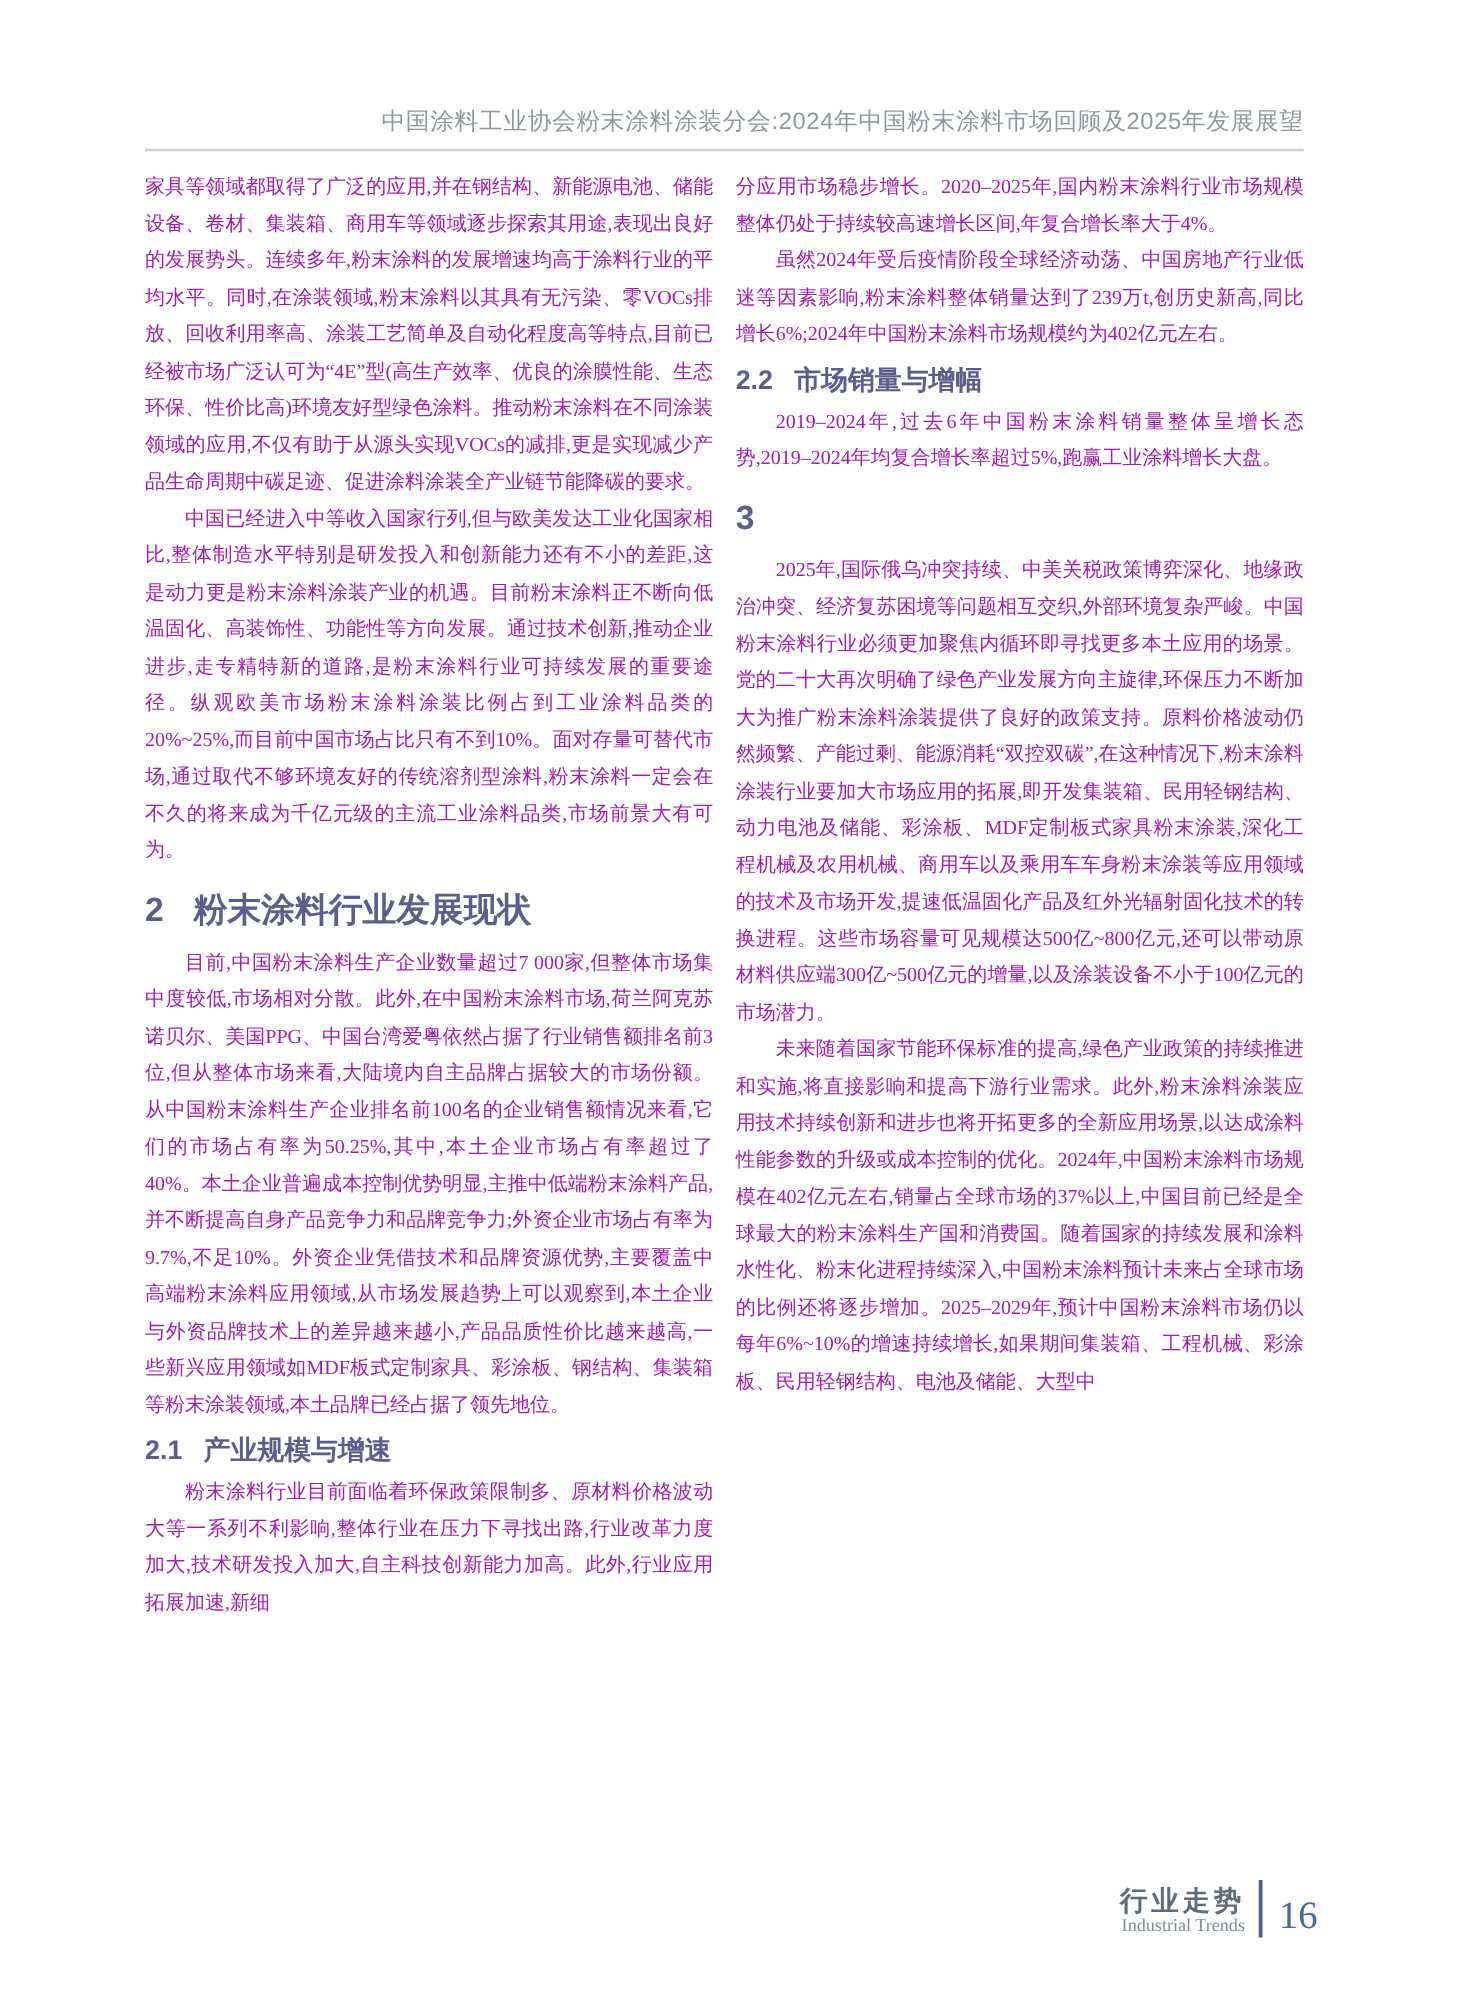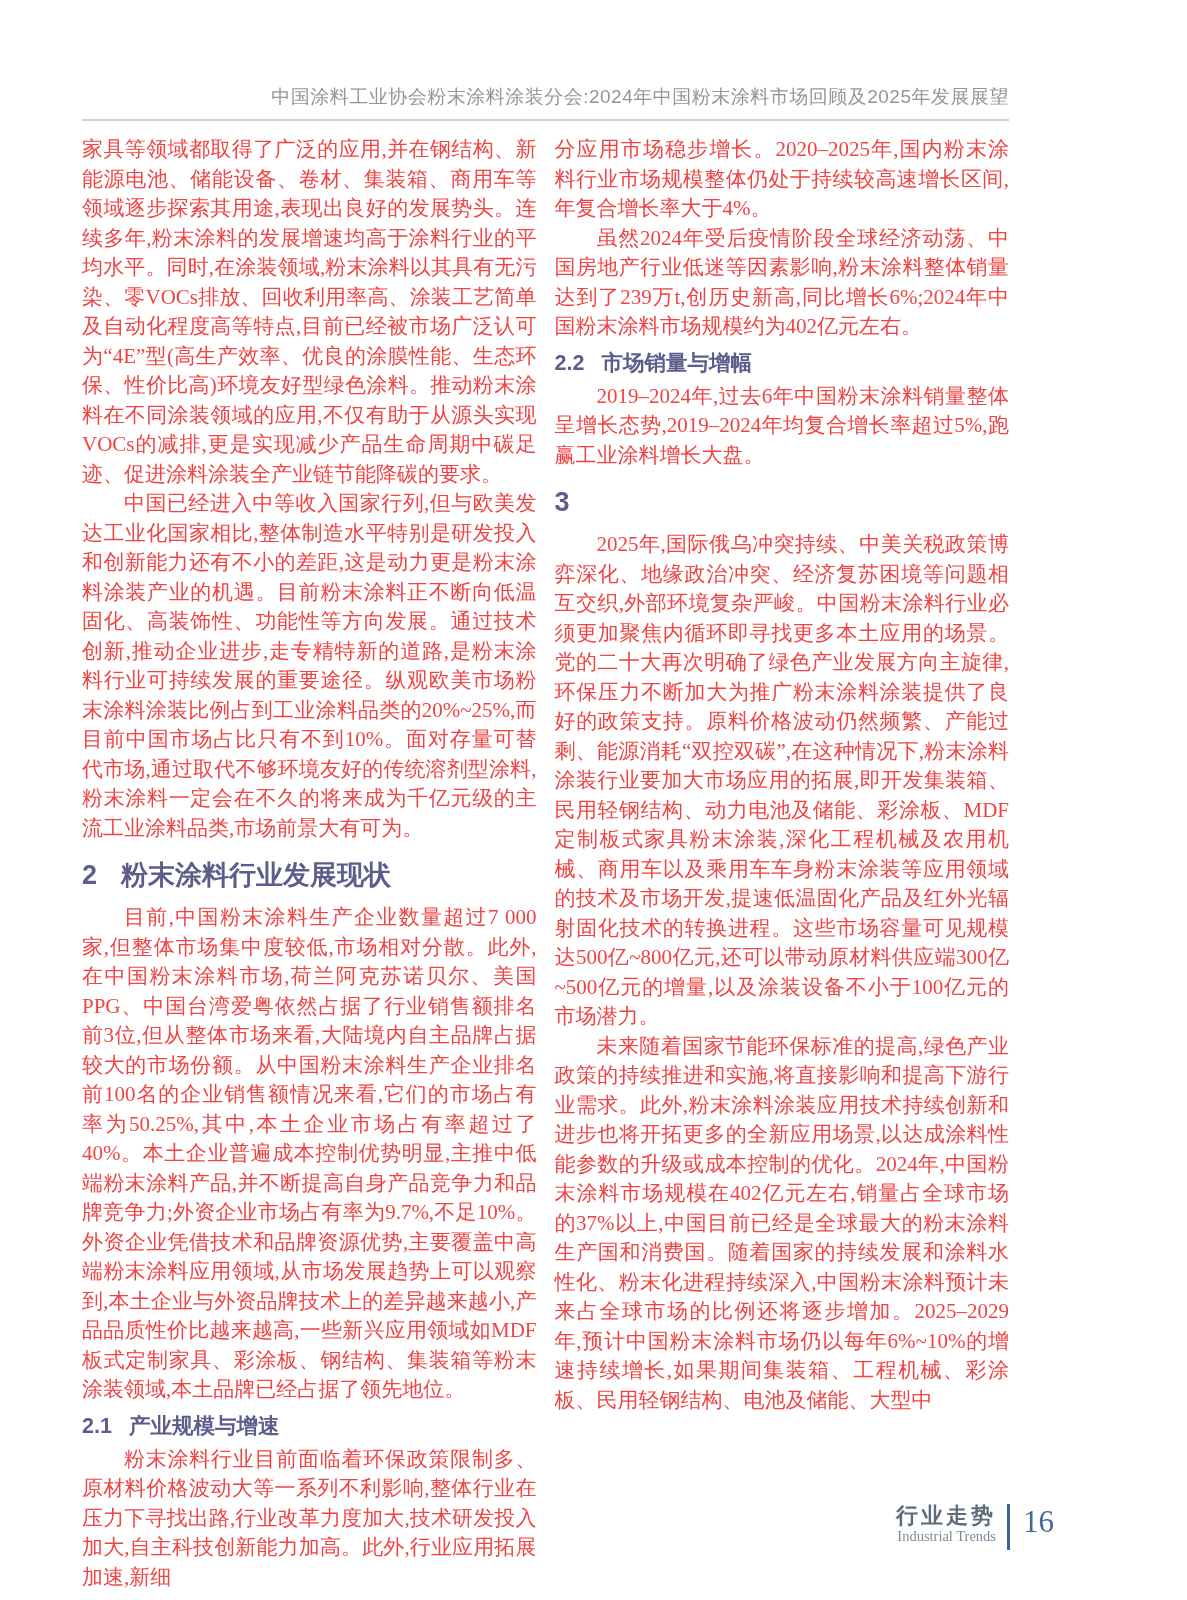--- a/index.html
+++ b/index.html
@@ -3,21 +3,21 @@
 <meta charset="utf-8">
 <style>
   html,body{margin:0;padding:0;background:#ffffff;}
   .page{
     position:relative;
     width:1187px;height:1600px;
     background:#ffffff;
     overflow:hidden;
     font-family:"Liberation Serif", serif;
   }
-  .content{margin:0 82px;width:927px;}
+  .content{margin:0 116px;width:927px;}
 
   .running-title{
     margin-top:84px;
     text-align:right;
     font-family:"Liberation Sans", sans-serif;
     font-size:19px;
     letter-spacing:0.5px;
     color:#8e979f;
     white-space:nowrap;
   }
@@ -29,23 +29,23 @@
 
   .columns{
     display:flex;
     gap:18px;
     margin-top:14px;
   }
   .col{flex:1;min-width:0;}
 
   p.body{
     margin:0;
-    font-size:21px;
+    font-size:16px;
     line-height:29.5px;
-    color:#ef4444;
+    color:#a21caf;
     text-align:justify;
     text-indent:2em;
     overflow-wrap:anywhere;
   }
   p.cont{text-indent:0;}
 
   .section{
     display:flex;
     align-items:baseline;
     gap:24px;
@@ -66,21 +66,21 @@
     font-size:21.5px;
     line-height:28px;
     color:#5d5d8c;
   }
 
   .footer{
     position:absolute;
     right:133px;
     bottom:50px;
     display:flex;
-    align-items:flex-start;
+    align-items:flex-end;
     margin-top:38px;
   }
   .footer-labels{text-align:right;margin-right:11px;}
   .footer-cn{
     font-family:"Liberation Sans", sans-serif;
     font-weight:bold;
     font-size:22px;
     line-height:24px;
     letter-spacing:3px;
     color:#5d6d7d;

